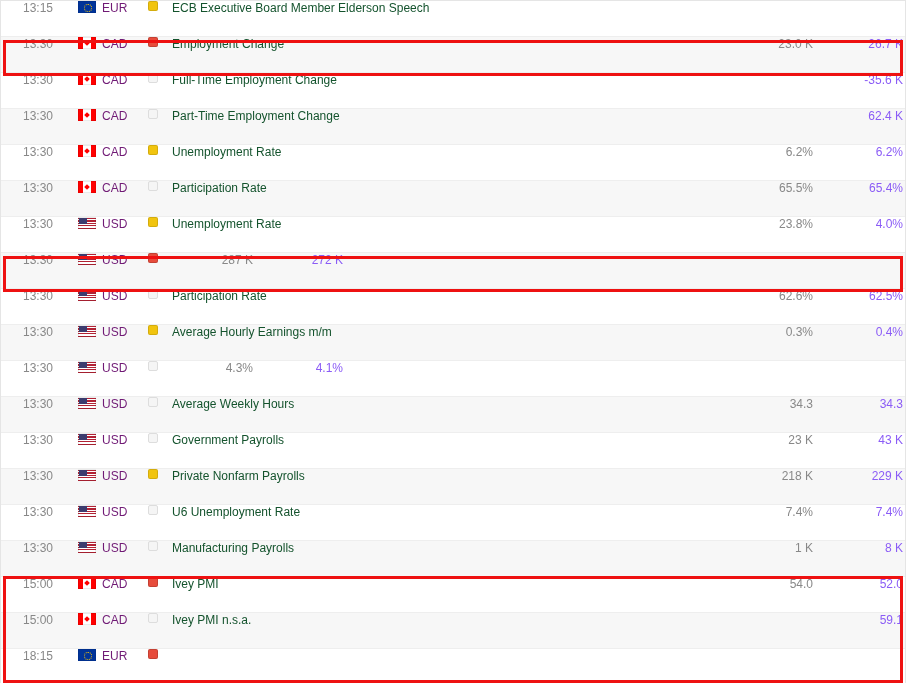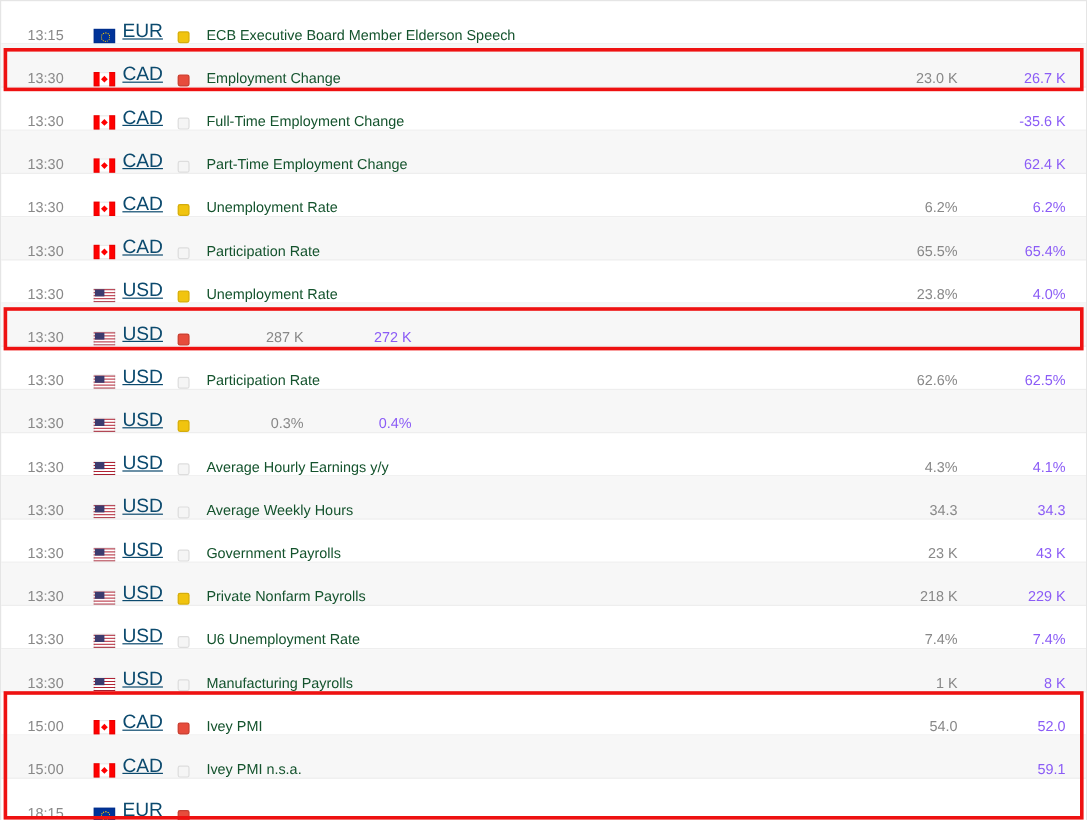--- a/index.html
+++ b/index.html
@@ -10,45 +10,44 @@
     background: #fff;
     width: 906px;
     position: relative;
   }
   .calendar {
     border: 1px solid #e5e5e5;
     position: relative;
   }
   .row {
     display: flex;
-    align-items: flex-end;
+    align-items: flex-start;
     height: 36px;
     border-bottom: 1px solid #eee;
-    padding: 0 17px 0 22px;
+    padding: 0 2px 0 22px;
     position: relative;
   }
   .row:nth-child(even) {
     background: #f7f7f7;
   }
   .row.last-stripe { border-bottom: none; }
   .col-time {
     width: 55px;
     color: #888;
     font-size: 12px;
   }
   .col-flag {
     width: 24px;
     display: flex;
     align-items: center;
   }
   .col-cur {
     width: 46px;
-    color: #0c4a6e;
-    font-size: 16px;
-    text-decoration: underline;
+    color: #701a75;
+    font-size: 12px;
   }
   .col-impact {
     width: 20px;
     display: flex;
     align-items: center;
   }
   .col-event {
     flex: 1;
     color: #14532d;
     font-size: 12px;
@@ -245,33 +244,33 @@
     </div>
     <div class="row">
       <div class="col-time">13:30</div>
       <div class="col-flag">
         <span class="flag flag-us"></span>
       </div>
       <div class="col-cur">USD</div>
       <div class="col-impact">
         <span class="impact impact-med"></span>
       </div>
+      <div class="col-event">Average Hourly Earnings m/m</div>
       <div class="col-val">0.3%</div>
       <div class="col-prev">0.4%</div>
     </div>
     <div class="row">
       <div class="col-time">13:30</div>
       <div class="col-flag">
         <span class="flag flag-us"></span>
       </div>
       <div class="col-cur">USD</div>
       <div class="col-impact">
         <span class="impact impact-low"></span>
       </div>
-      <div class="col-event">Average Hourly Earnings y/y</div>
       <div class="col-val">4.3%</div>
       <div class="col-prev">4.1%</div>
     </div>
     <div class="row">
       <div class="col-time">13:30</div>
       <div class="col-flag">
         <span class="flag flag-us"></span>
       </div>
       <div class="col-cur">USD</div>
       <div class="col-impact">

